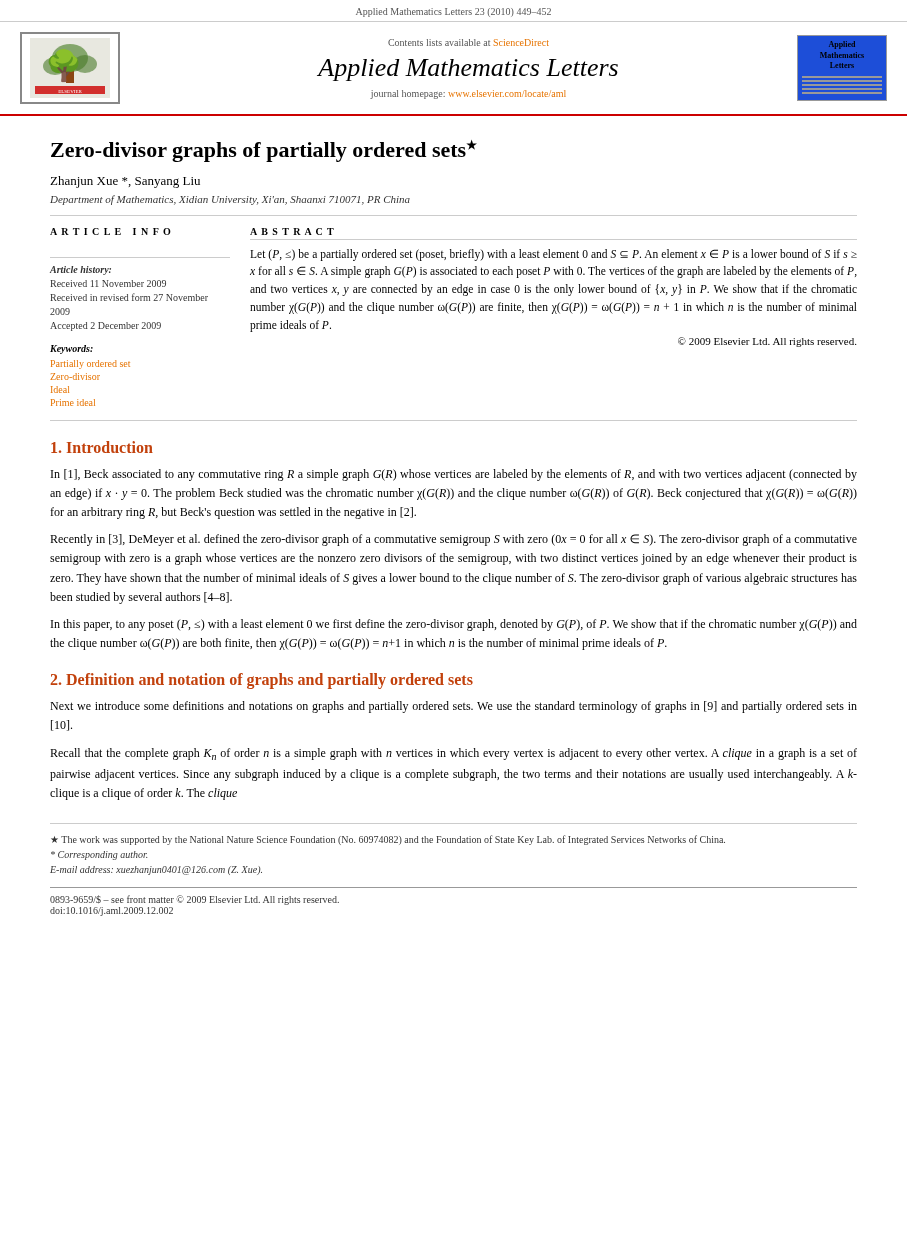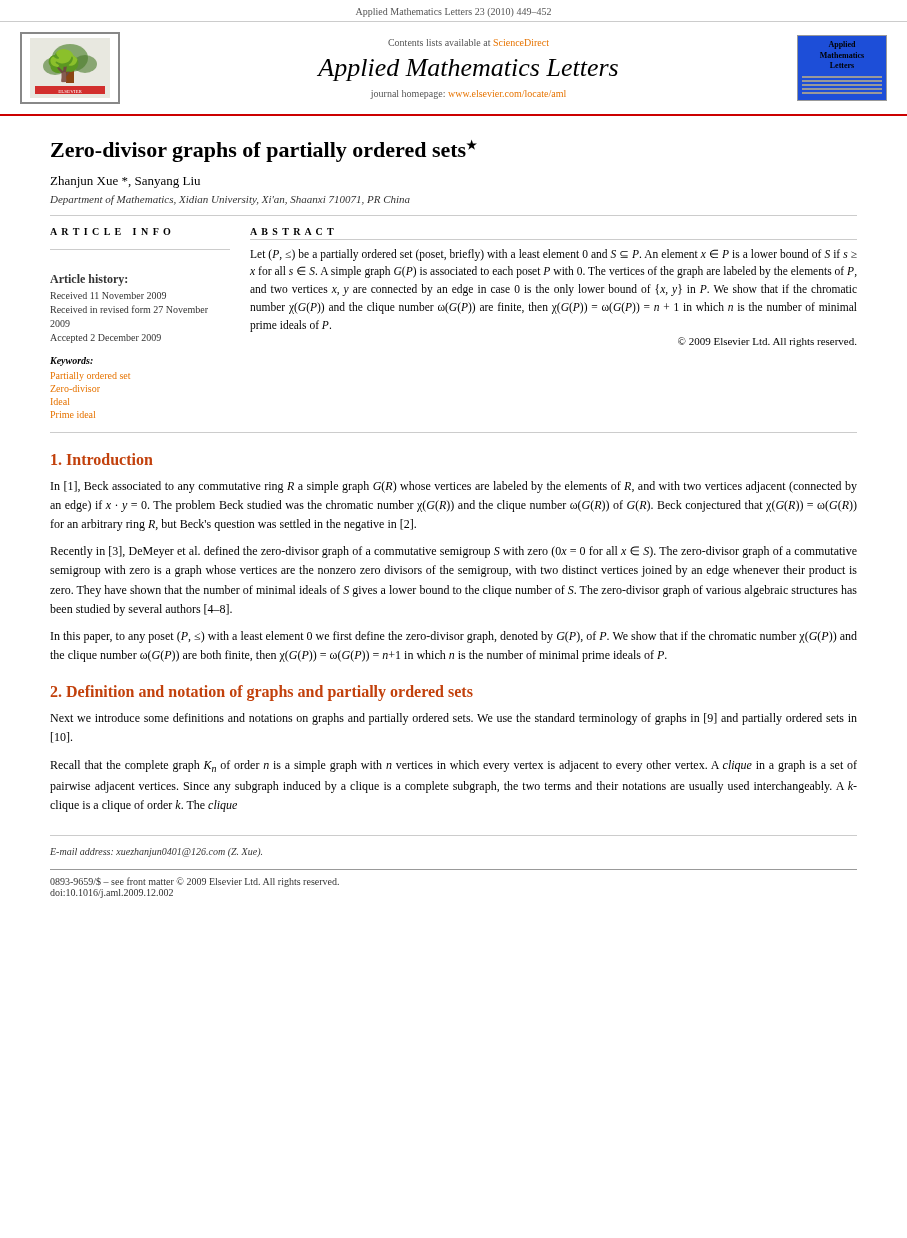--- a/index.html
+++ b/index.html
@@ -164,28 +164,29 @@
       flex-shrink: 0;
     }
 
     .info-section-title {
       font-size: 10px;
       font-weight: bold;
       letter-spacing: 1px;
       text-transform: uppercase;
       margin-bottom: 6px;
       border-bottom: 1px solid #ccc;
-      padding-bottom: 12px;
+      padding-bottom: 20px;
     }
 
     .info-label {
-      font-size: 12px;
+      font-size: 10px;
+      font-style: italic;
       font-weight: bold;
       color: #333;
-      margin-top: 22px;
+      margin-top: 6px;
       margin-bottom: 2px;
     }
 
     .info-text {
       font-size: 10px;
       color: #333;
       line-height: 1.4;
     }
 
     .keywords-title {
@@ -385,20 +386,26 @@
   <div class="body-text">
     Next we introduce some definitions and notations on graphs and partially ordered sets. We use the standard terminology of graphs in [9] and partially ordered sets in [10].
   </div>
 
   <div class="body-text">
     Recall that the complete graph <em>K<sub>n</sub></em> of order <em>n</em> is a simple graph with <em>n</em> vertices in which every vertex is adjacent to every other vertex. A <em>clique</em> in a graph is a set of pairwise adjacent vertices. Since any subgraph induced by a clique is a complete subgraph, the two terms and their notations are usually used interchangeably. A <em>k</em>-clique is a clique of order <em>k</em>. The <em>clique</em>
   </div>
 
   <div class="footnote-section">
     <div class="footnote-text">
+      <span>★  The work was supported by the National Nature Science Foundation (No. 60974082) and the Foundation of State Key Lab. of Integrated Services Networks of China.</span>
+    </div>
+    <div class="footnote-text">
+      <em><span>* Corresponding author.</span></em>
+    </div>
+    <div class="footnote-text">
       <em><span>E-mail address: xuezhanjun0401@126.com (Z. Xue).</span></em>
     </div>
   </div>
 
   <div class="footer-bar">
     <div>0893-9659/$ – see front matter © 2009 Elsevier Ltd. All rights reserved.</div>
     <div>doi:10.1016/j.aml.2009.12.002</div>
   </div>
 
 </div>

